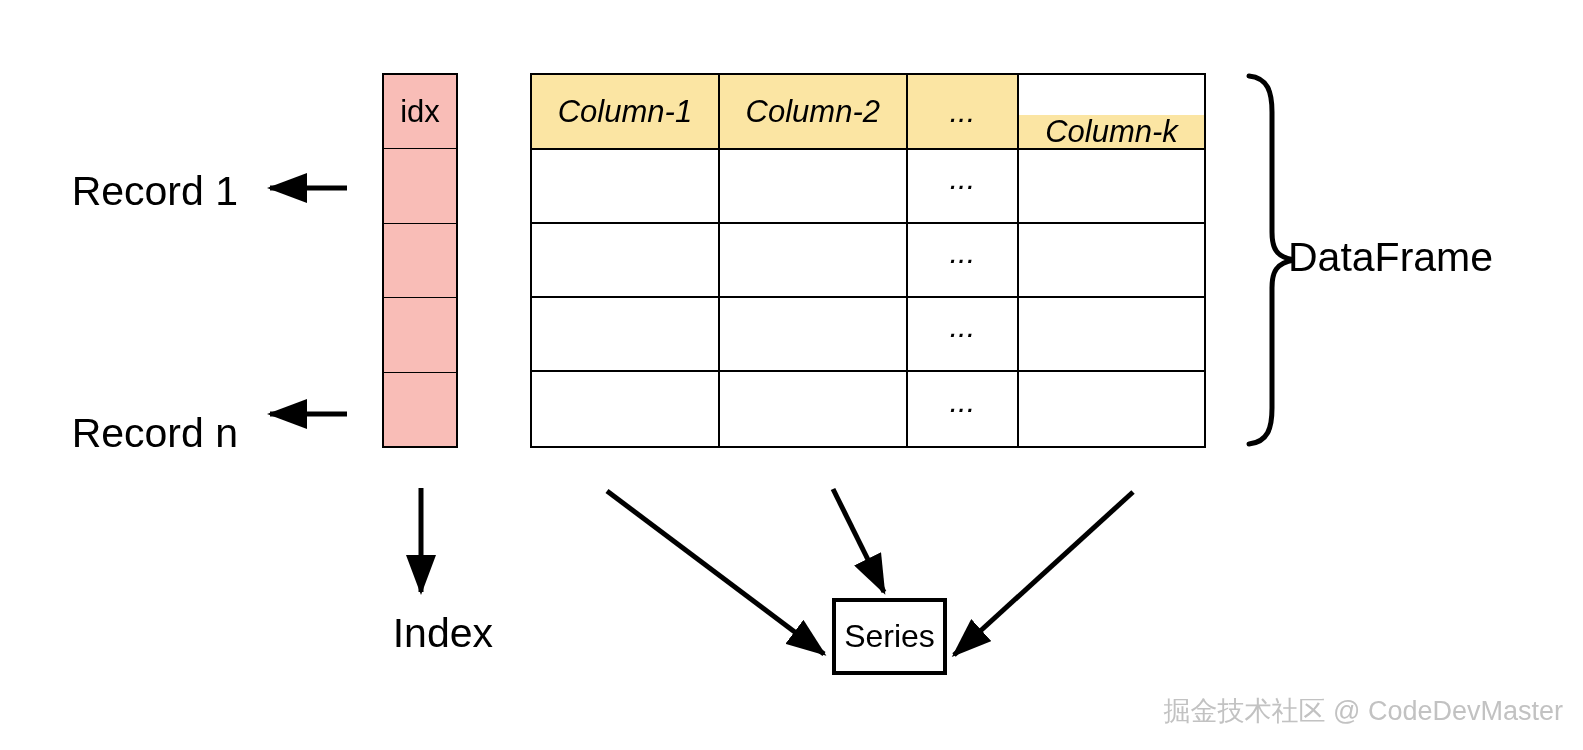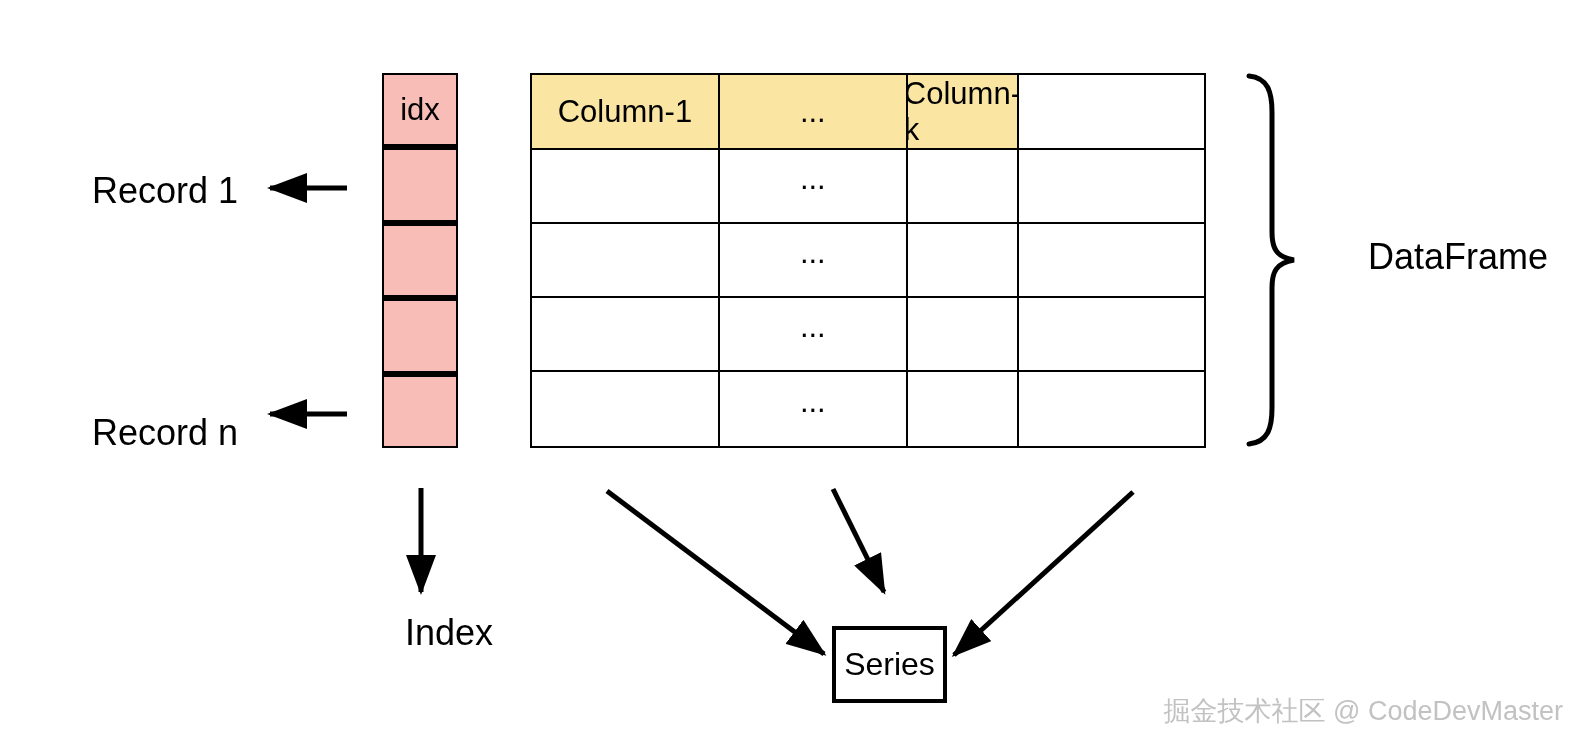--- a/index.html
+++ b/index.html
@@ -30,71 +30,72 @@
     left: 382px; top: 73px;
     width: 76px; height: 375px;
     border: 2px solid #000;
     box-sizing: border-box;
     display: flex;
     flex-direction: column;
     background: var(--index-fill, #f9bdb7);
   }
   .idx-cell {
     flex: 1 1 0;
-    border-bottom: 6px solid #000000;
+    border-bottom: 1px solid #000000;
     display: flex;
     align-items: center;
     justify-content: center;
     font-size: 31px;
   }
   .idx-cell:last-child { border-bottom: none; }
 
   
   .df-table {
     position: absolute;
     left: 530px; top: 73px;
     width: 676px; height: 375px;
     border: 2px solid #000;
     box-sizing: border-box;
     display: grid;
     grid-template-columns: 189fr 189fr 112fr 186fr;
     grid-template-rows: 76fr 75fr 74fr 75fr 75fr;
     background: #ffffff;
+    font-style: italic;
   }
   .df-cell {
     border-right: 2px solid #000;
     border-bottom: 2px solid #000;
     display: flex;
     align-items: center;
     justify-content: center;
     font-size: 31px;
     overflow: hidden;
   }
   .df-cell:nth-child(4n) { border-right: none; margin-top: 40px; }
   .df-cell:nth-child(n+17) { border-bottom: none; }
   .df-cell.hdr { background: var(--header-fill, #fbe5a3); }
   .df-cell.ellipsis span { transform: translateY(-7px); }
 
   
   .label {
     position: absolute;
-    font-size: 36px;
+    font-size: 41px;
     line-height: 36px;
     white-space: nowrap;
   }
   .record-label { width: 183px; text-align: right; }
   .lbl-record-1 { left: 55px; top: 173px; }
   .lbl-record-n { left: 55px; top: 415px; }
   .lbl-index    { left: 353px; top: 615px; width: 140px; text-align: right; }
-  .lbl-dataframe{ left: 1368px; top: 239px; }
+  .lbl-dataframe{ left: 1288px; top: 239px; }
 
   
   .series-box {
     position: absolute;
-    left: 832px; top: 626px;
+    left: 832px; top: 598px;
     width: 115px; height: 77px;
     border: 4px solid #000;
     box-sizing: border-box;
     background: #ffffff;
     display: flex;
     align-items: center;
     justify-content: center;
     font-size: 32px;
   }
 
@@ -128,20 +129,23 @@
         <span></span>
       </div>
     <div class="idx-cell">
         <span></span>
       </div>
   </div>
 
   <div class="df-table">
     <div class="df-cell hdr">
         <span>Column-1</span>
+      </div>
+    <div class="df-cell hdr">
+        <span>Column-2</span>
       </div>
     <div class="df-cell hdr">
         <span>...</span>
       </div>
     <div class="df-cell hdr">
         <span>Column-k</span>
       </div>
 
     <div class="df-cell">
         <span></span>

